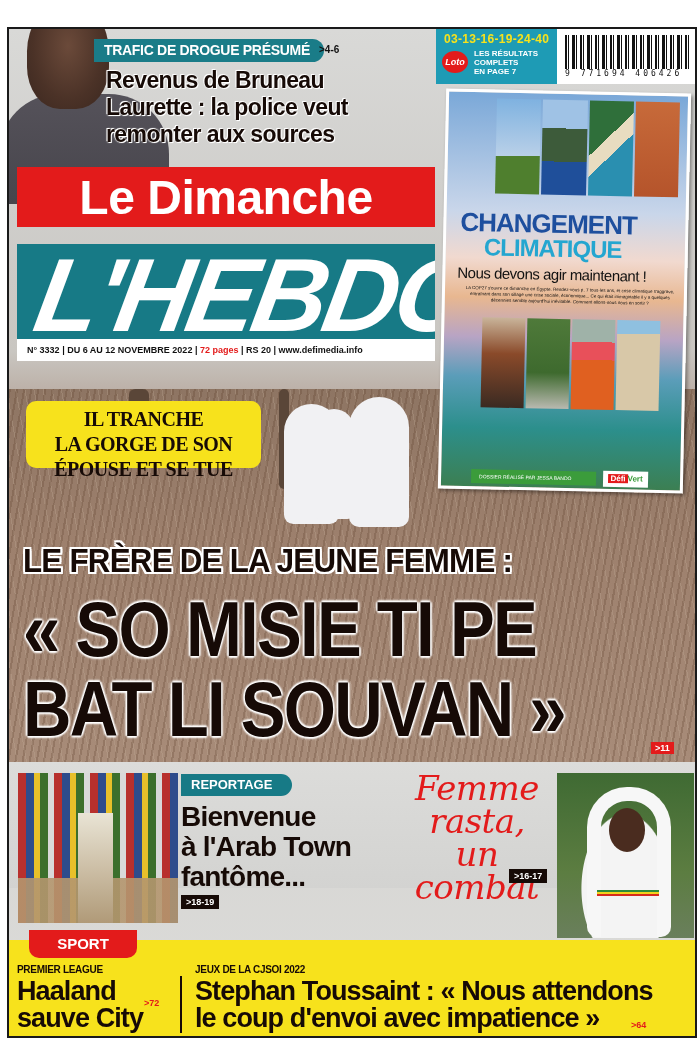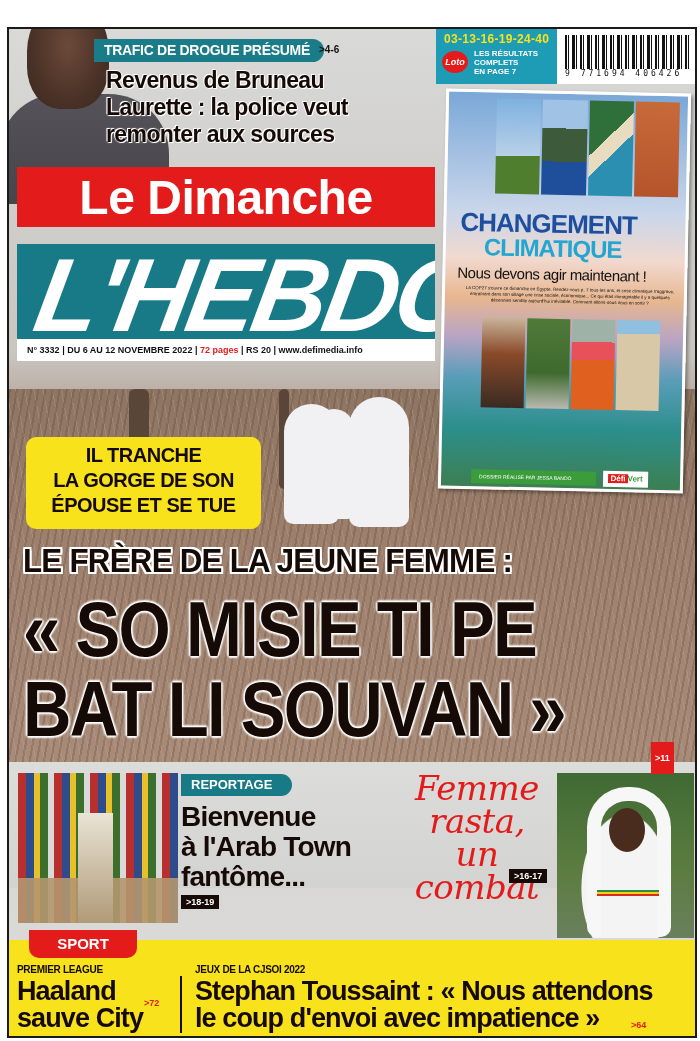--- a/index.html
+++ b/index.html
@@ -110,42 +110,42 @@
   }
   .ins-brand {
     position: absolute; left: 162px; top: 376px; width: 45px; height: 16px; background: #fff;
     font-size: 8px; font-weight: 900; text-align: center; line-height: 16px;
   }
   .ins-brand .d { color: #fff; background: #e31b1b; padding: 0 2px; }
   .ins-brand .v { color: #3b9c3b; }
 
   
   .yellow-box {
-    position: absolute; left: 17px; top: 408px; width: 235px; height: 92px; background: #f7e21c;
+    position: absolute; left: 17px; top: 372px; width: 235px; height: 67px; background: #f7e21c;
     border-radius: 10px; z-index: 5; padding: 6px 8px; text-align: center;
-    font-weight: 900; font-size: 20px; line-height: 25px; color: #160a06; letter-spacing: -0.5px;
+    font-weight: 900; font-size: 20px; line-height: 25px; color: #160a06; letter-spacing: -0.5px; font-family: Liberation Serif, serif;
   }
 
   
   .suit { position: absolute; background: #f1f1f3; border-radius: 30px 30px 10px 10px; z-index: 3; }
 
   
   .main-kicker {
     position: absolute; left: 14px; top: 512px; z-index: 6; font-size: 34px; font-weight: 900;
     color: #160a06; letter-spacing: -0.8px; transform: scaleX(0.92); transform-origin: left;
     text-shadow: 2px 0 0 #fff, -2px 0 0 #fff, 0 2px 0 #fff, 0 -2px 0 #fff, 2px 2px 0 #fff, -2px -2px 0 #fff, 2px -2px 0 #fff, -2px 2px 0 #fff;
   }
   .main-quote {
     position: absolute; left: 14px; top: 560px; z-index: 6; font-size: 78px; line-height: 80px; font-weight: 900;
     color: #160a06; letter-spacing: -2px; transform: scaleX(0.86); transform-origin: left;
     text-shadow: 2px 0 2px #fff, -2px 0 2px #fff, 0 2px 2px #fff, 0 -2px 2px #fff;
   }
   .page-badge-red {
     position: absolute; background: #e31b1b; color: #fff; font-size: 9px; font-weight: 900;
-    padding: 11px 4px; z-index: 6;
+    padding: 1px 4px; z-index: 6;
   }
 
   
   .lower { position: absolute; left: 0; top: 733px; width: 690px; height: 126px; background: linear-gradient(180deg,#dcdcda,#d3d3d1); }
   .market-photo {
     position: absolute; left: 9px; top: 11px; width: 160px; height: 150px;
     background:
       linear-gradient(180deg, transparent 0 70%, rgba(180,150,110,0.9) 70%),
       repeating-linear-gradient(90deg, #b8302d 0 8px, #2e4c8c 8px 16px, #e8c02a 16px 22px, #3c6f2c 22px 30px, #d9d9d9 30px 36px),
       #6b5a4b;

